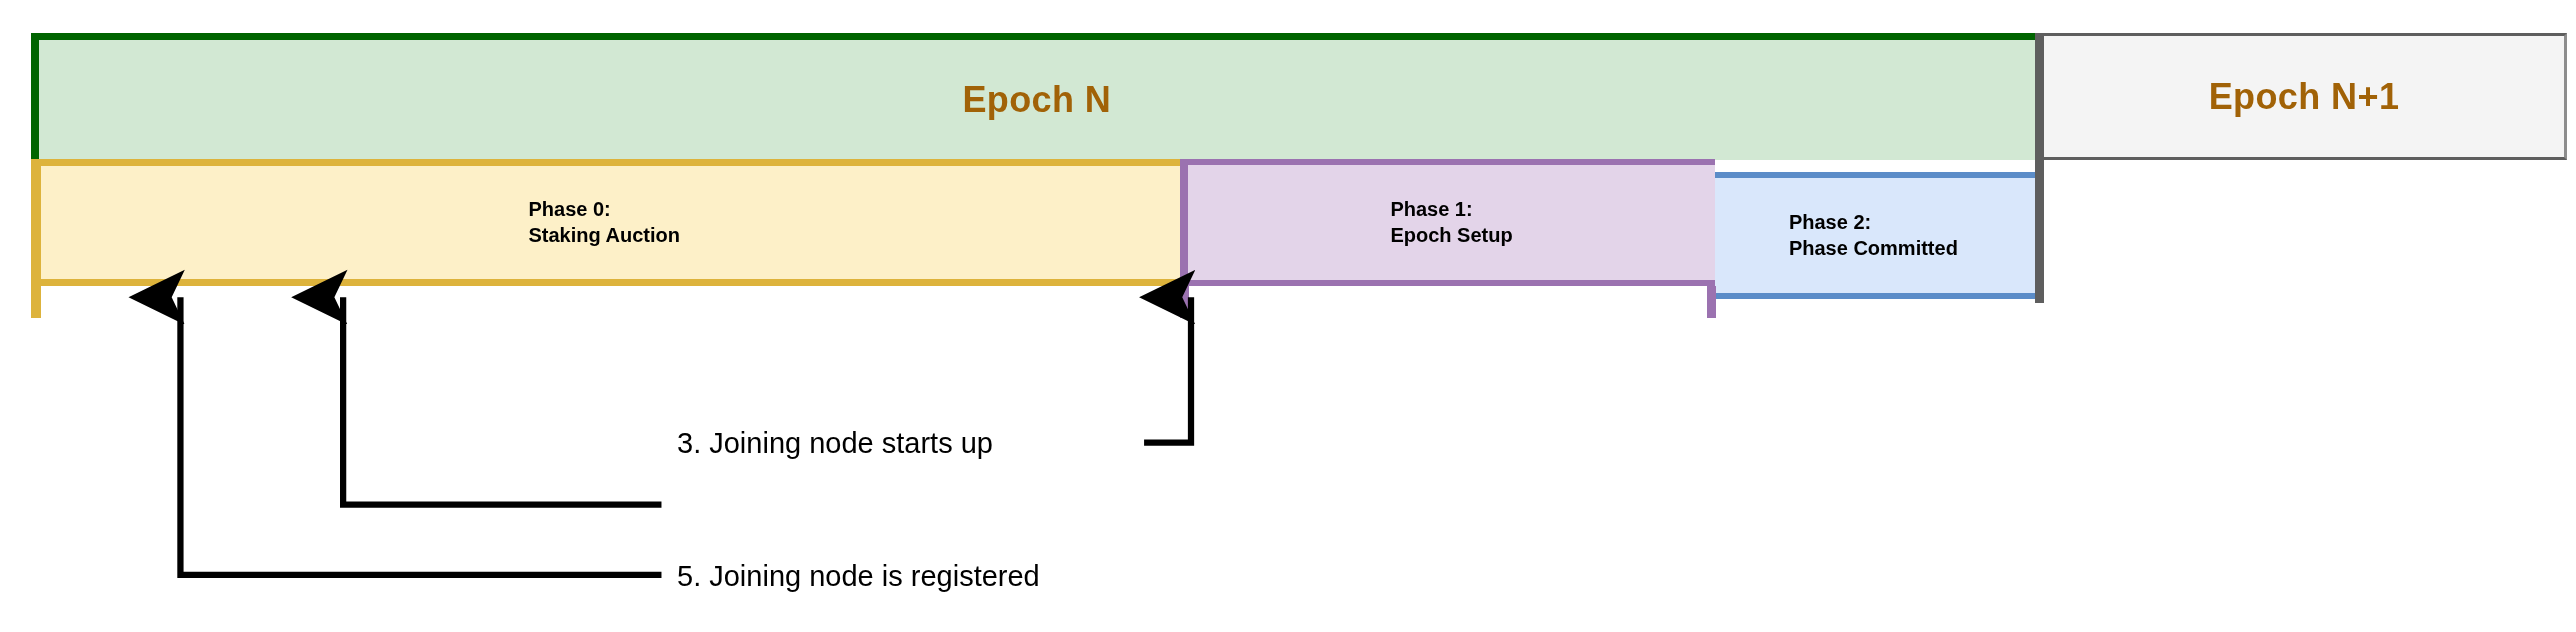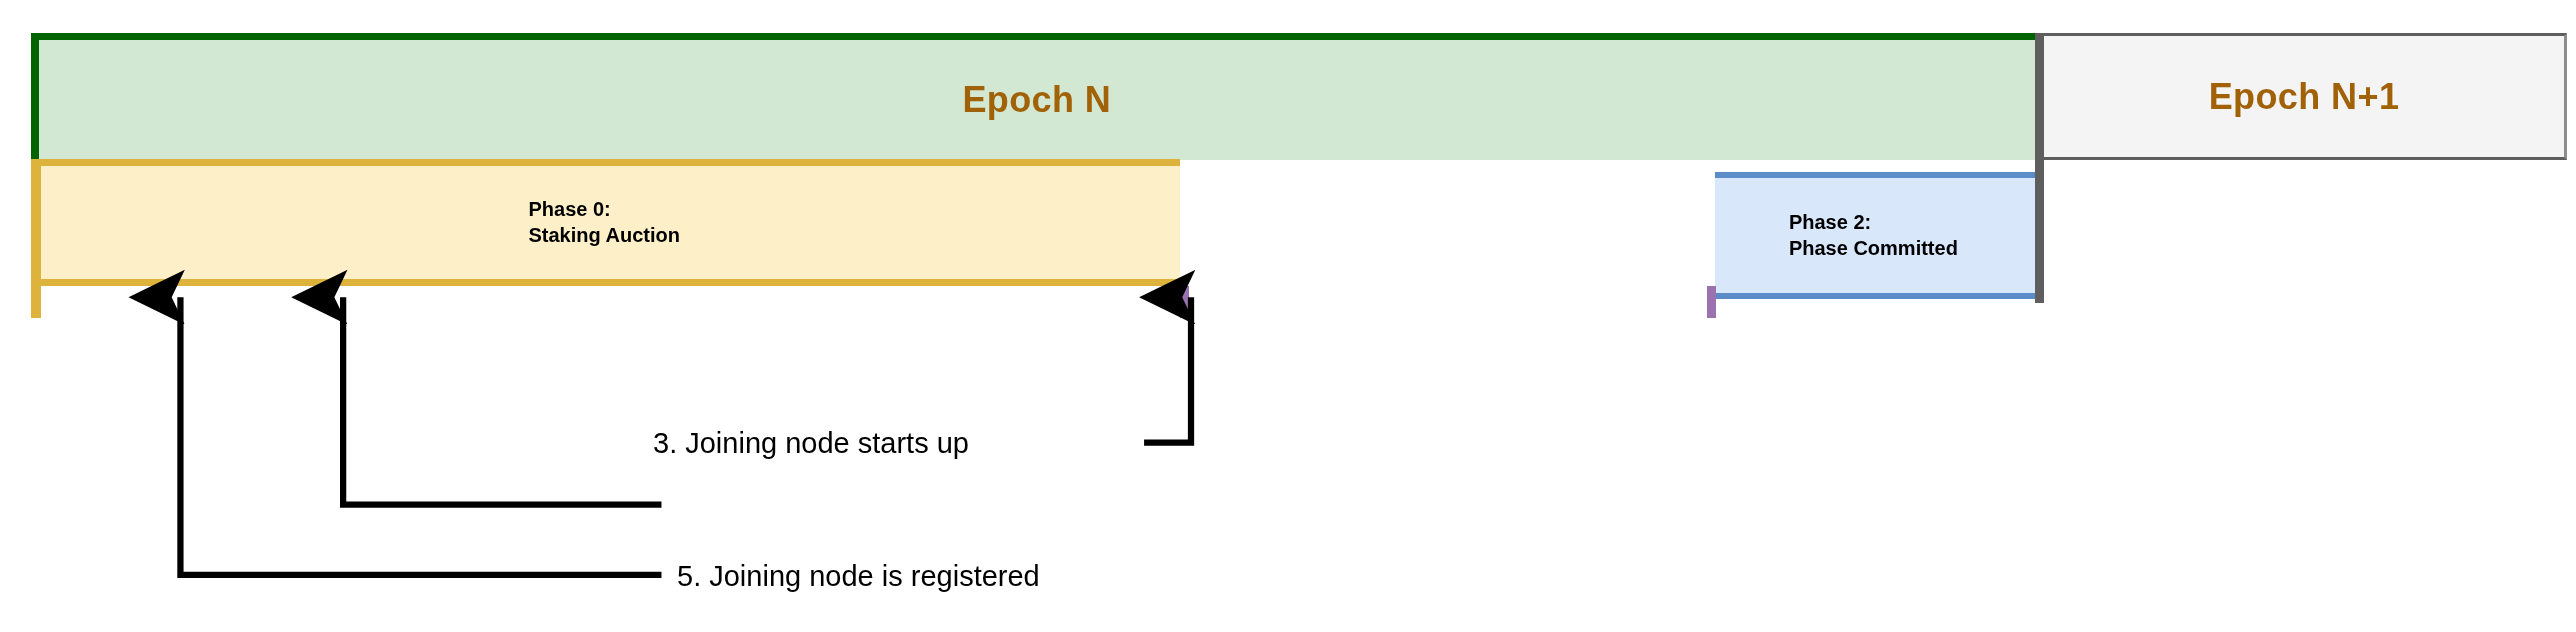--- a/index.html
+++ b/index.html
@@ -135,21 +135,21 @@
     pointer-events: none;
   }
 
   .anno-text {
     position: absolute;
     font-size: 29px;
     color: #000000;
     white-space: nowrap;
     font-weight: normal;
   }
-  #anno-3 { left: 653px; top: 427px; }
+  #anno-3 { left: 677px; top: 427px; }
   #anno-2 { left: 677px; top: 489px; }
   #anno-1 { left: 677px; top: 560px; }
 </style>
 </head>
 <body>
 
 <div id="stage">
 
   <div class="epoch-box" id="epoch-n">
     <span class="epoch-label">Epoch N</span>
@@ -161,20 +161,26 @@
 
   <div id="epoch-divider"></div>
 
   <div class="phase-box" id="phase-0">
     <div class="phase-lines">
       <div>Phase 0:</div>
       <div>Staking Auction</div>
     </div>
   </div>
 
+  <div class="phase-box" id="phase-1">
+    <div class="phase-lines">
+      <div>Phase 1:</div>
+      <div>Epoch Setup</div>
+    </div>
+  </div>
 
   <div class="phase-box" id="phase-2">
     <div class="phase-lines">
       <div>Phase 2:</div>
       <div>Phase Committed</div>
     </div>
   </div>
 
   <div class="phase-tick" id="tick-p0"></div>
   <div class="phase-tick" id="tick-p1"></div>

